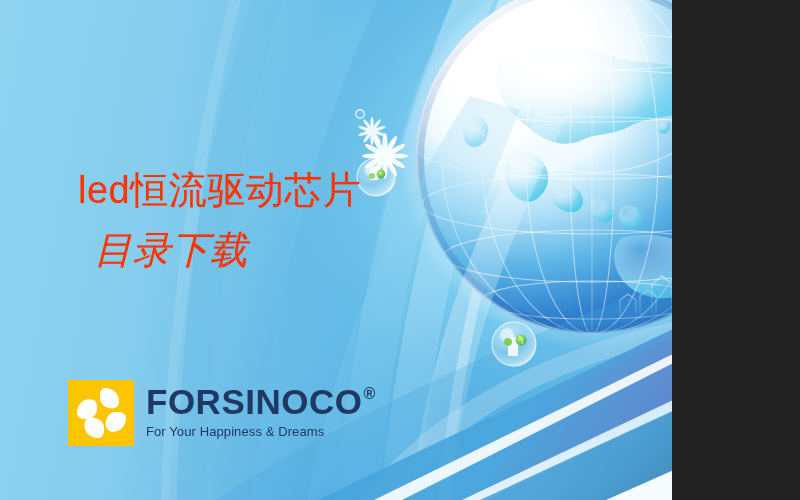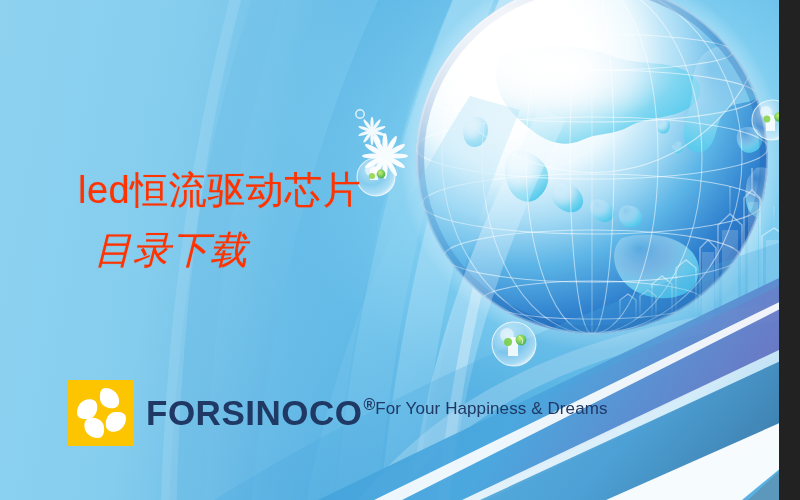--- a/index.html
+++ b/index.html
@@ -2,21 +2,21 @@
 <html><head>
 <meta charset="utf-8">
 <style>
   html, body {
     margin: 0;
     padding: 0;
     background: #222;
   }
   #banner {
     position: relative;
-    width: 779px;
+    width: 672px;
     height: 500px;
     overflow: hidden;
     font-family: "Liberation Sans", "DejaVu Sans", sans-serif;
     background: #6FC0EB;
     user-select: none;
   }
   .layer {
     position: absolute;
     top: 0; left: 0;
     width: 800px;
@@ -64,21 +64,21 @@
   }
   #logo-mark {
     width: 66px;
     height: 66px;
     background: #FDC400;
     flex: 0 0 auto;
     position: relative;
   }
   #logo-wordmark-block {
     display: flex;
-    flex-direction: row;
+    flex-direction: column;
     justify-content: flex-start;
     line-height: 1;
   }
   #logo-wordmark-row {
     display: flex;
     align-items: flex-start;
   }
   #logo-wordmark {
     color: #1F3864;
     font-size: 35px;
@@ -89,21 +89,21 @@
   #logo-reg {
     color: #1F3864;
     font-size: 16px;
     font-weight: bold;
     line-height: 16px;
     margin-left: 1px;
     margin-top: 1px;
   }
   #logo-tagline {
     color: #1F3864;
-    font-size: 17px;
+    font-size: 13px;
     letter-spacing: 0.1px;
     margin-top: 3px;
     line-height: 19px;
   }
 </style>
 </head>
 <body>
 
 <div id="banner">
 

